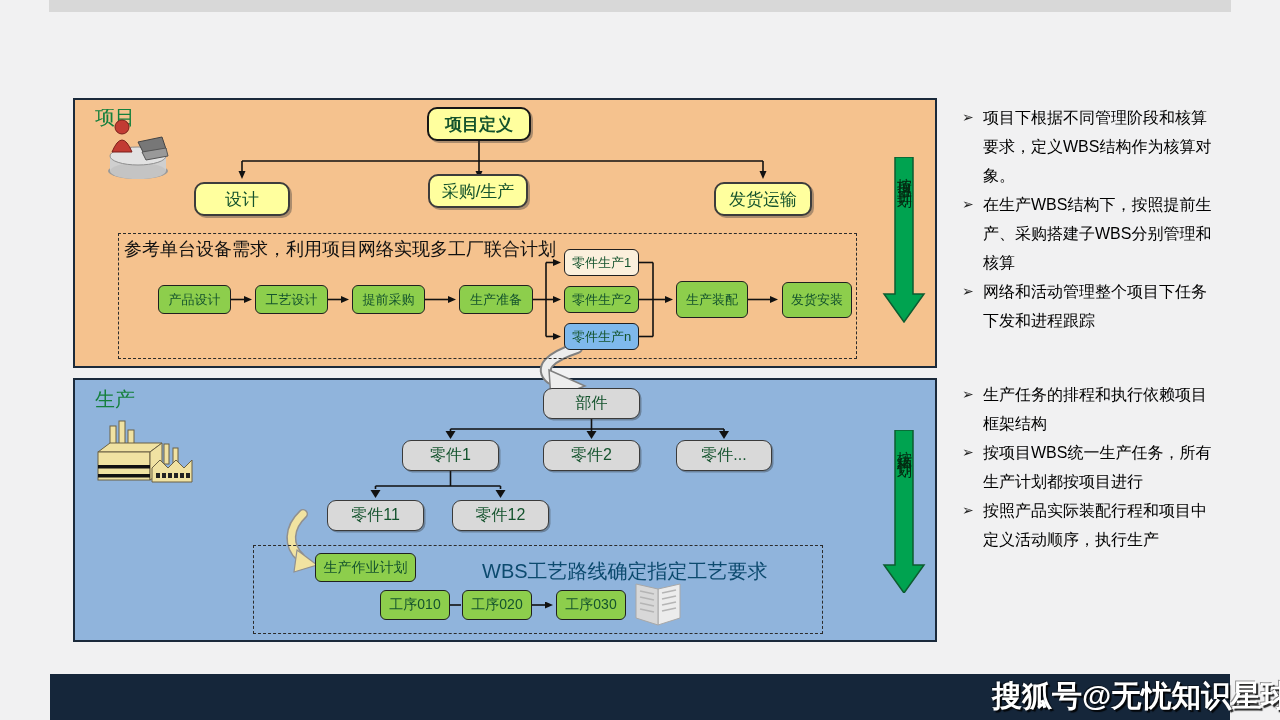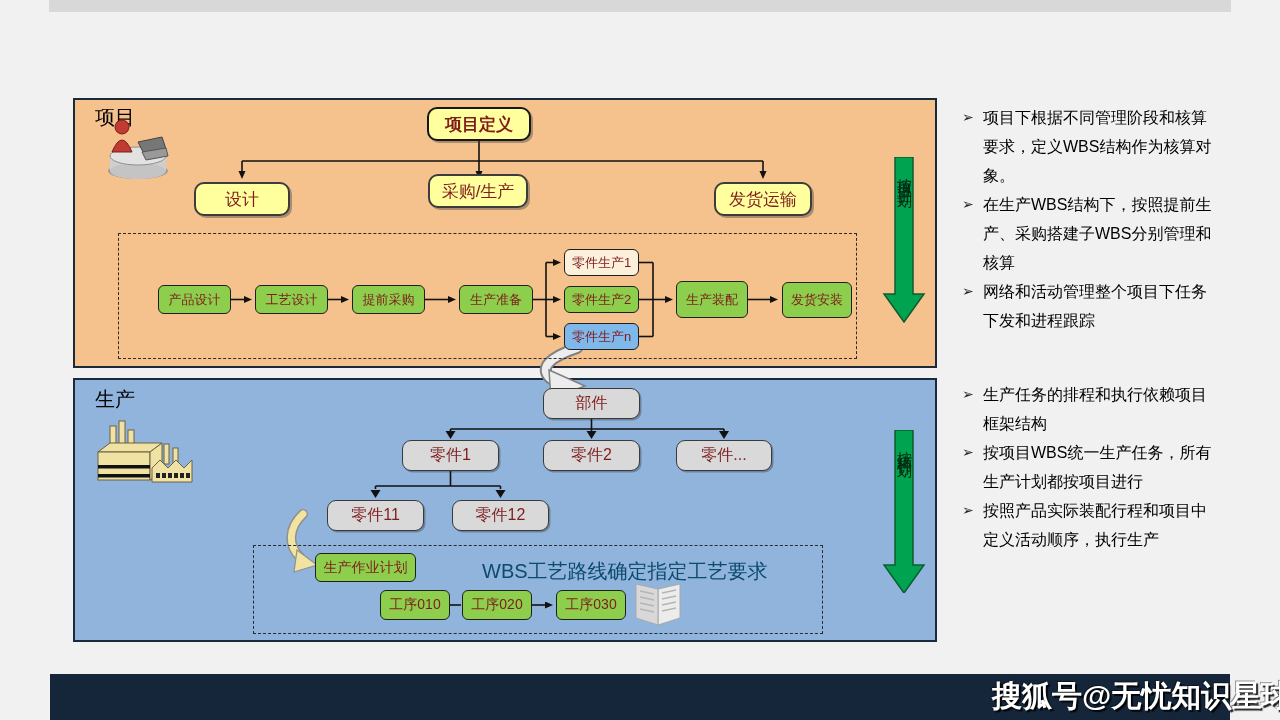--- a/index.html
+++ b/index.html
@@ -3,23 +3,23 @@
 <meta charset="utf-8">
 <style>
   html,body{margin:0;padding:0;}
   body{font-family:"Liberation Sans","DejaVu Sans",sans-serif;}
   .page{position:relative;width:1280px;height:720px;background:var(--page_bg);overflow:hidden;}
   .top-strip{position:absolute;left:49px;top:0;width:1182px;height:12px;background:var(--top_strip);}
   .title{position:absolute;left:57px;top:24px;margin:0;font-size:29px;font-weight:bold;color:var(--title_text);letter-spacing:1px;}
   .panel{position:absolute;box-sizing:border-box;border:2px solid var(--panel_border);}
   .panel-project{left:73px;top:98px;width:864px;height:270px;background:var(--panel_orange);}
   .panel-production{left:73px;top:378px;width:864px;height:264px;background:var(--panel_blue);}
-  .panel-label{position:absolute;font-size:20px;color:#000000;}
+  .panel-label{position:absolute;font-size:20px;color:#15803d;}
   .overlay{position:absolute;left:0;top:0;width:1280px;height:720px;pointer-events:none;}
-  .abox{position:absolute;box-sizing:border-box;display:flex;align-items:center;justify-content:center;white-space:nowrap;color:#7f1d1d;}
+  .abox{position:absolute;box-sizing:border-box;display:flex;align-items:center;justify-content:center;white-space:nowrap;color:#14532d;}
   .yellow{background:var(--box_yellow);border:2px solid #3c3c3c;border-radius:10px;font-size:17px;box-shadow:2px 2px 0 rgba(60,60,60,.4);}
   .def{border:2.5px solid #161616;font-weight:600;}
   .green{background:var(--box_green);border:1.6px solid #1f1f1f;border-radius:6px;font-size:13px;}
   .cream{background:var(--box_cream);}
   .blu{background:var(--box_blue);}
   .gray{background:var(--box_gray);border:1.8px solid #3a3a3a;border-radius:9px;font-size:16px;box-shadow:1.5px 1.5px 0 rgba(40,40,40,.35);}
   .op{font-size:14px;}
   .dashed{position:absolute;box-sizing:border-box;border:1.6px dashed #2b2b2b;}
   .note-title{position:absolute;font-size:18px;color:#111;white-space:nowrap;}
   .wbs-note{position:absolute;font-size:20px;color:#0c4a6e;white-space:nowrap;}
@@ -118,20 +118,21 @@
     <polygon points="40,24 64,19 68,31 46,36" fill="#777" stroke="#444" stroke-width="1"></polygon>
     <polygon points="44,34 68,30 70,38 48,42" fill="#999" stroke="#555" stroke-width="1"></polygon>
   </svg>
 
   <div class="abox yellow def" style="left:427px;top:107px;width:104px;height:34px;">项目定义</div>
   <div class="abox yellow" style="left:194px;top:182px;width:96px;height:34px;">设计</div>
   <div class="abox yellow" style="left:428px;top:174px;width:100px;height:34px;">采购/生产</div>
   <div class="abox yellow" style="left:714px;top:182px;width:98px;height:34px;">发货运输</div>
 
   <div class="dashed" style="left:118px;top:233px;width:739px;height:126px;"></div>
+  <div class="note-title" style="left:124px;top:237px;">参考单台设备需求，利用项目网络实现多工厂联合计划</div>
 
   <div class="abox green" style="left:158px;top:285px;width:73px;height:29px;">产品设计</div>
   <div class="abox green" style="left:255px;top:285px;width:73px;height:29px;">工艺设计</div>
   <div class="abox green" style="left:352px;top:285px;width:73px;height:29px;">提前采购</div>
   <div class="abox green" style="left:459px;top:285px;width:74px;height:29px;">生产准备</div>
 
   <div class="abox green cream" style="left:564px;top:249px;width:75px;height:27px;">零件生产1</div>
   <div class="abox green" style="left:564px;top:286px;width:75px;height:27px;">零件生产2</div>
   <div class="abox green blu" style="left:564px;top:323px;width:75px;height:27px;">零件生产n</div>
 

